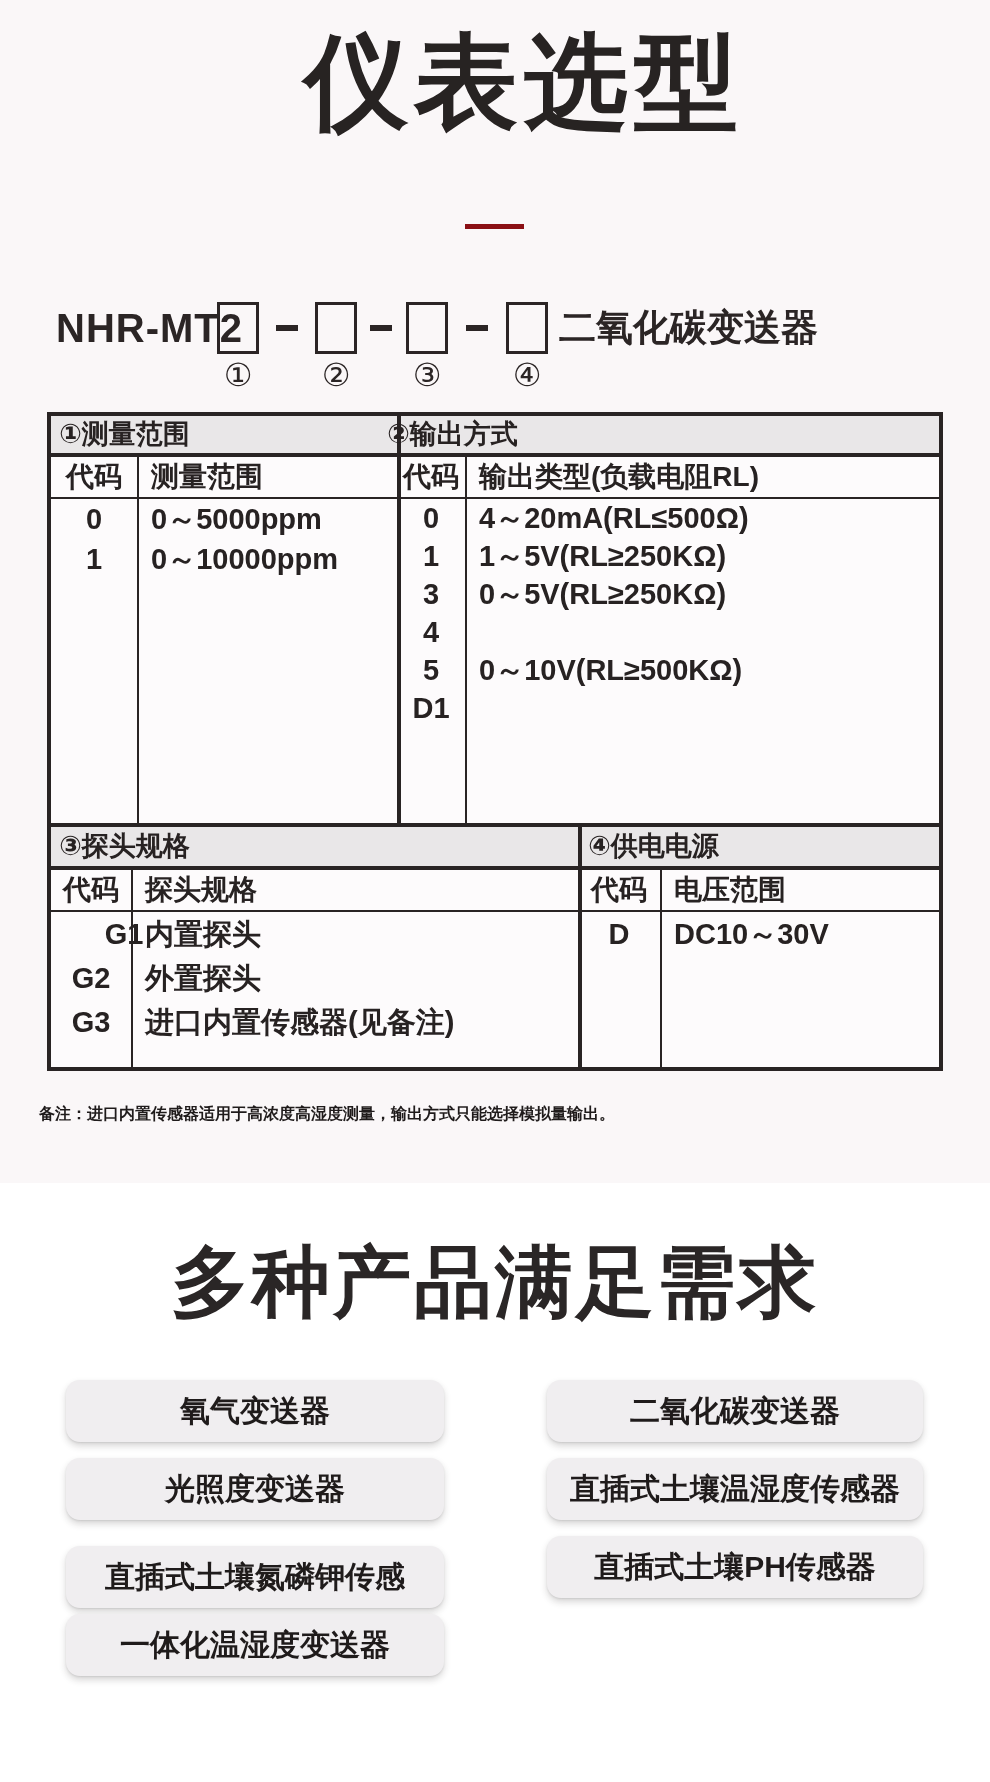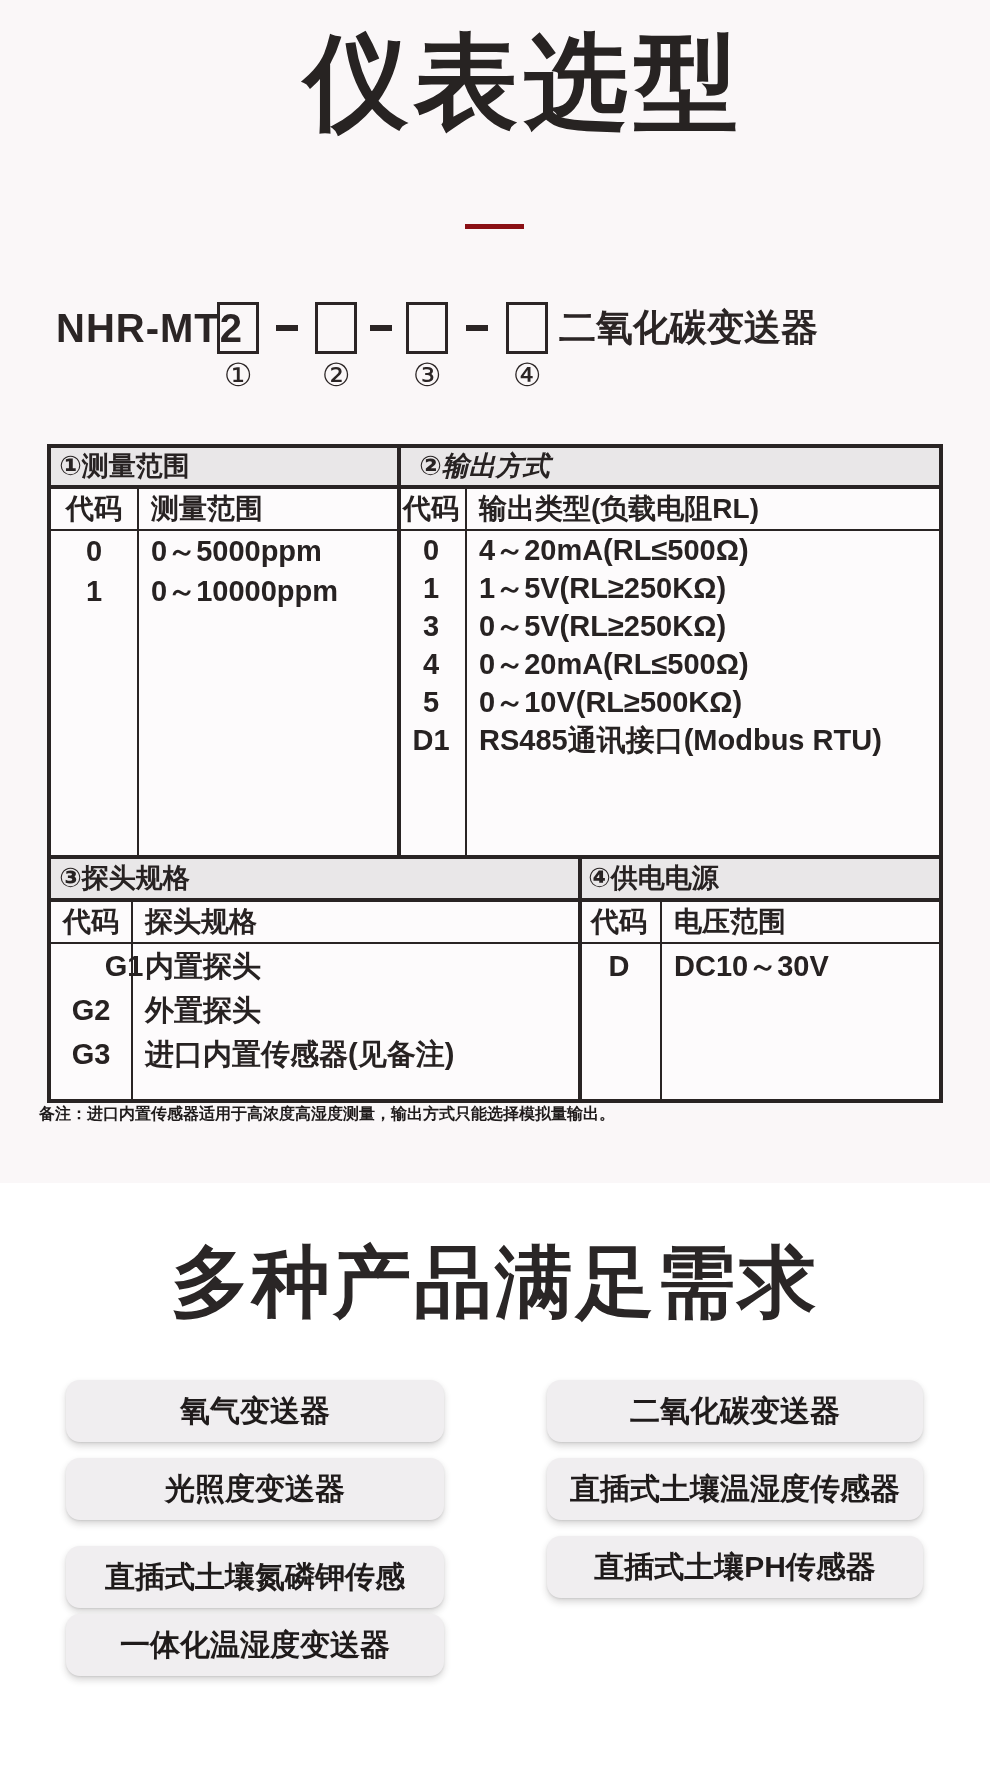--- a/index.html
+++ b/index.html
@@ -13,21 +13,21 @@
                 letter-spacing:1px;line-height:52px;color:#2b2525;}
   .slot-box{position:absolute;top:302px;width:42px;height:52px;border:3px solid #2b2525;
             box-sizing:border-box;background:transparent;}
   .slot-dash{position:absolute;top:325px;width:22px;height:6px;background:#2b2525;}
   .model-suffix{position:absolute;left:559px;top:302px;font-size:37px;font-weight:700;
                 line-height:52px;color:#2b2525;}
   .slot-marker{position:absolute;top:358px;font-size:32px;line-height:34px;color:#2b2525;
                transform:translateX(-50%);font-weight:400;}
   
   .sel-table{position:absolute;left:47px;top:412px;width:888px;height:651px;
-             border:4px solid #292424;background:#fdfbfc;margin-top:32px;}
+             border:4px solid #292424;background:#fdfbfc;}
   .gray-row{position:absolute;left:0;width:100%;background:#e9e7e8;}
   .hline{position:absolute;left:0;width:100%;background:#292424;}
   .vline{position:absolute;background:#292424;}
   .tcell{position:absolute;white-space:nowrap;color:#272222;}
   .sec-title{font-size:27px;font-weight:700;}
   .sub-h{font-size:28px;font-weight:700;}
   .cell{font-size:29px;font-weight:600;}
   .ctr{text-align:center;}
   .note{position:absolute;left:39px;top:1098px;width:914px;font-size:16px;font-weight:700;
         line-height:32px;color:#1f1b1b;white-space:nowrap;}
@@ -78,21 +78,21 @@
     <div class="hline" style="top:494px;height:2px;"></div>
 
     <div class="vline" style="left:86px;top:41px;width:2px;height:366px;"></div>
     <div class="vline" style="left:346px;top:0;width:4px;height:407px;"></div>
     <div class="vline" style="left:414px;top:41px;width:2px;height:366px;"></div>
     <div class="vline" style="left:80px;top:454px;width:2px;height:197px;"></div>
     <div class="vline" style="left:527px;top:411px;width:4px;height:240px;"></div>
     <div class="vline" style="left:609px;top:454px;width:2px;height:197px;"></div>
 
     <div class="tcell sec-title" style="left:8px;top:0;line-height:37px;">①测量范围</div>
-    <div class="tcell sec-title" style="left:368px;top:0;line-height:37px;font-style:italic;">②输出方式</div>
+    <div class="tcell sec-title" style="left:336px;top:0;line-height:37px;">②输出方式</div>
     <div class="tcell sec-title" style="left:8px;top:411px;line-height:39px;">③探头规格</div>
     <div class="tcell sec-title" style="left:537px;top:411px;line-height:39px;">④供电电源</div>
 
     <div class="tcell sub-h ctr" style="left:0;width:86px;top:41px;line-height:40px;">代码</div>
     <div class="tcell sub-h" style="left:100px;top:41px;line-height:40px;">测量范围</div>
     <div class="tcell sub-h ctr" style="left:346px;width:68px;top:41px;line-height:40px;">代码</div>
     <div class="tcell sub-h" style="left:428px;top:41px;line-height:40px;">输出类型(负载电阻RL)</div>
     <div class="tcell sub-h ctr" style="left:0;width:80px;top:454px;line-height:40px;">代码</div>
     <div class="tcell sub-h" style="left:94px;top:454px;line-height:40px;">探头规格</div>
     <div class="tcell sub-h ctr" style="left:527px;width:82px;top:454px;line-height:40px;">代码</div>
@@ -103,25 +103,23 @@
     <div class="tcell cell ctr" style="left:0;width:86px;top:123px;line-height:40px;">1</div>
     <div class="tcell cell" style="left:100px;top:123px;line-height:40px;">0～10000ppm</div>
 
     <div class="tcell cell ctr" style="left:346px;width:68px;top:83px;line-height:38px;">0</div>
     <div class="tcell cell" style="left:428px;top:83px;line-height:38px;">4～20mA(RL≤500Ω)</div>
     <div class="tcell cell ctr" style="left:346px;width:68px;top:121px;line-height:38px;">1</div>
     <div class="tcell cell" style="left:428px;top:121px;line-height:38px;">1～5V(RL≥250KΩ)</div>
     <div class="tcell cell ctr" style="left:346px;width:68px;top:159px;line-height:38px;">3</div>
     <div class="tcell cell" style="left:428px;top:159px;line-height:38px;">0～5V(RL≥250KΩ)</div>
     <div class="tcell cell ctr" style="left:346px;width:68px;top:197px;line-height:38px;">4</div>
-    <div class="tcell cell" style="left:428px;top:197px;line-height:38px;">0～20mA(RL≤500Ω)</div>
     <div class="tcell cell ctr" style="left:346px;width:68px;top:235px;line-height:38px;">5</div>
     <div class="tcell cell" style="left:428px;top:235px;line-height:38px;">0～10V(RL≥500KΩ)</div>
     <div class="tcell cell ctr" style="left:346px;width:68px;top:273px;line-height:38px;">D1</div>
-    <div class="tcell cell" style="left:428px;top:273px;line-height:38px;">RS485通讯接口(Modbus RTU)</div>
 
     <div class="tcell cell ctr" style="left:0;width:80px;top:496px;line-height:44px;padding-left:33px;">G1</div>
     <div class="tcell cell" style="left:94px;top:496px;line-height:44px;">内置探头</div>
     <div class="tcell cell ctr" style="left:0;width:80px;top:540px;line-height:44px;">G2</div>
     <div class="tcell cell" style="left:94px;top:540px;line-height:44px;">外置探头</div>
     <div class="tcell cell ctr" style="left:0;width:80px;top:584px;line-height:44px;">G3</div>
     <div class="tcell cell" style="left:94px;top:584px;line-height:44px;">进口内置传感器(见备注)</div>
 
     <div class="tcell cell ctr" style="left:527px;width:82px;top:496px;line-height:44px;">D</div>
     <div class="tcell cell" style="left:623px;top:496px;line-height:44px;text-align:right;">DC10～30V</div>

